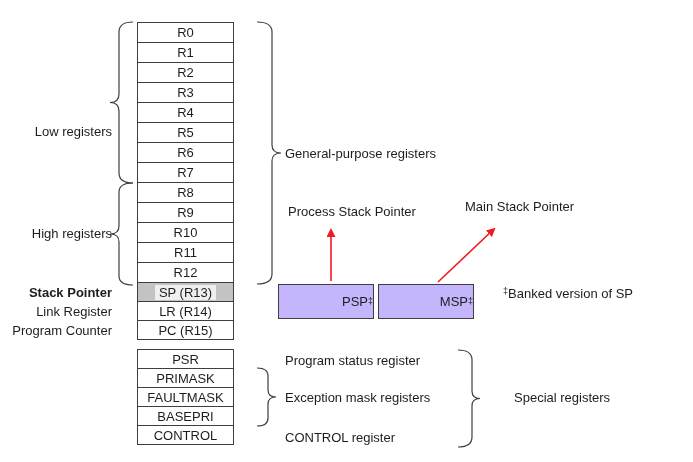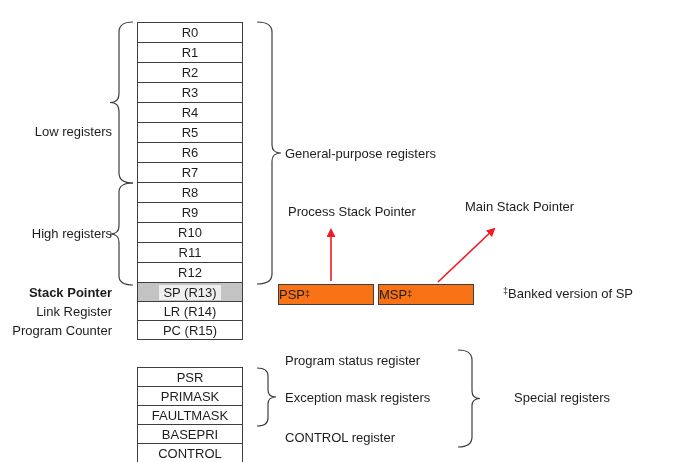--- a/index.html
+++ b/index.html
@@ -11,41 +11,41 @@
   }
   html,body{margin:0;padding:0;background:#ffffff;}
   body{font-family:"Liberation Sans", sans-serif;color:var(--text);}
   .canvas{position:relative;width:693px;height:462px;background:#fff;overflow:hidden;}
   .overlay{position:absolute;left:0;top:0;width:693px;height:462px;pointer-events:none;}
   .overlay path.brace{fill:none;stroke:var(--line);stroke-width:1.2;}
   .overlay line.arrow{stroke:var(--red);stroke-width:1.6;}
   .overlay .ah{fill:var(--red);}
   .stack{position:absolute;}
   .row{
-    box-sizing:border-box;width:106px;height:21px;margin-top:-1px;
+    box-sizing:border-box;width:97px;height:21px;margin-top:-1px;
     border:1px solid var(--line);background:#fff;
     display:flex;align-items:center;justify-content:center;
     font-size:13px;line-height:13px;white-space:nowrap;
   }
   .row:first-child{margin-top:0;}
   .row.short{height:20px;}
   .row.hl{background:var(--highlight);}
   .row.hl .hl-label{background:var(--highlight_label_bg);padding:1px 4px;}
   .llabel{
     position:absolute;left:0;width:112px;text-align:right;
     font-size:13px;line-height:14px;white-space:nowrap;
   }
   .rlabel{
     position:absolute;font-size:13px;line-height:14px;white-space:nowrap;
   }
   sup.fn{font-size:9px;line-height:9px;vertical-align:4px;}
   .ptr-box{
-    position:absolute;box-sizing:border-box;width:96px;height:21px;
-    border:1px solid var(--line);background:#f97316;
-    display:flex;align-items:center;justify-content:flex-start;
+    position:absolute;box-sizing:border-box;width:96px;height:35px;
+    border:1px solid var(--line);background:#c4b5fd;
+    display:flex;align-items:center;justify-content:flex-end;
     font-size:13px;line-height:13px;white-space:nowrap;
   }
 </style>
 </head>
 <body>
 
 <div class="canvas">
 
   <svg class="overlay" viewBox="0 0 693 462" xmlns="http://www.w3.org/2000/svg">
     <defs>
@@ -82,21 +82,21 @@
     <div class="row">R10</div>
     <div class="row">R11</div>
     <div class="row">R12</div>
     <div class="row short hl">
       <span class="hl-label">SP (R13)</span>
     </div>
     <div class="row short">LR (R14)</div>
     <div class="row short">PC (R15)</div>
   </div>
 
-  <div class="stack" style="left:137px;top:367px;">
+  <div class="stack" style="left:137px;top:349px;">
     <div class="row short">PSR</div>
     <div class="row short">PRIMASK</div>
     <div class="row short">FAULTMASK</div>
     <div class="row short">BASEPRI</div>
     <div class="row short">CONTROL</div>
   </div>
 
   <div class="ptr-box" style="left:278px;top:284px;">
     <span>PSP</span>
       <sup class="fn">‡</sup>

